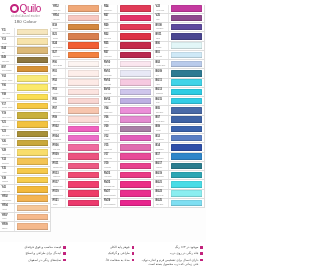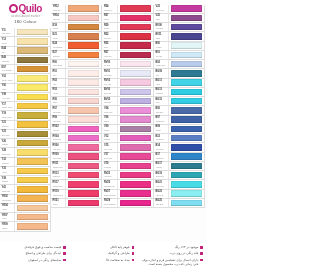--- a/index.html
+++ b/index.html
@@ -12,21 +12,21 @@
   }
   #sheet{position:absolute;inset:0;background:#fdfdfd;}
 
   
   .logo-block{
     position:absolute;left:0;top:0;width:51px;height:28px;
     display:flex;flex-direction:column;align-items:center;justify-content:center;
     background:#ffffff;
   }
   .logo-word{
-    font-size:10px;font-weight:bold;color:#c2227c;letter-spacing:-0.4px;
+    font-size:10px;font-weight:normal;color:#c2227c;letter-spacing:-0.4px;
     line-height:10px;display:flex;align-items:center;
   }
   .logo-o{
     display:inline-block;width:9px;height:9px;border-radius:50%;
     border:2px solid #c2227c;box-sizing:border-box;margin-right:0.5px;
   }
   .logo-sub{
     font-size:2.6px;color:#8e8e8e;letter-spacing:0.2px;margin-top:1px;line-height:3px;
   }
   .logo-title{

